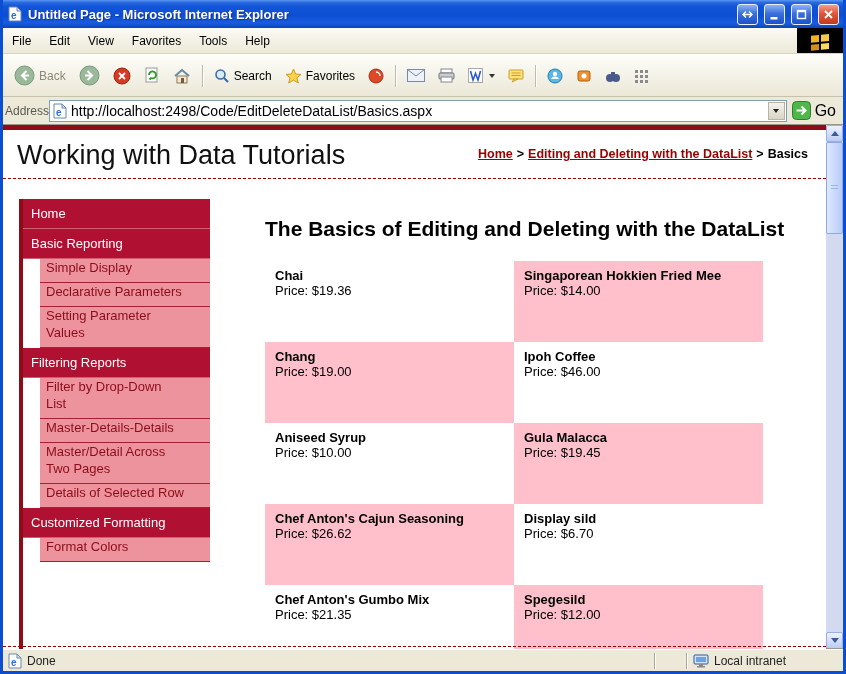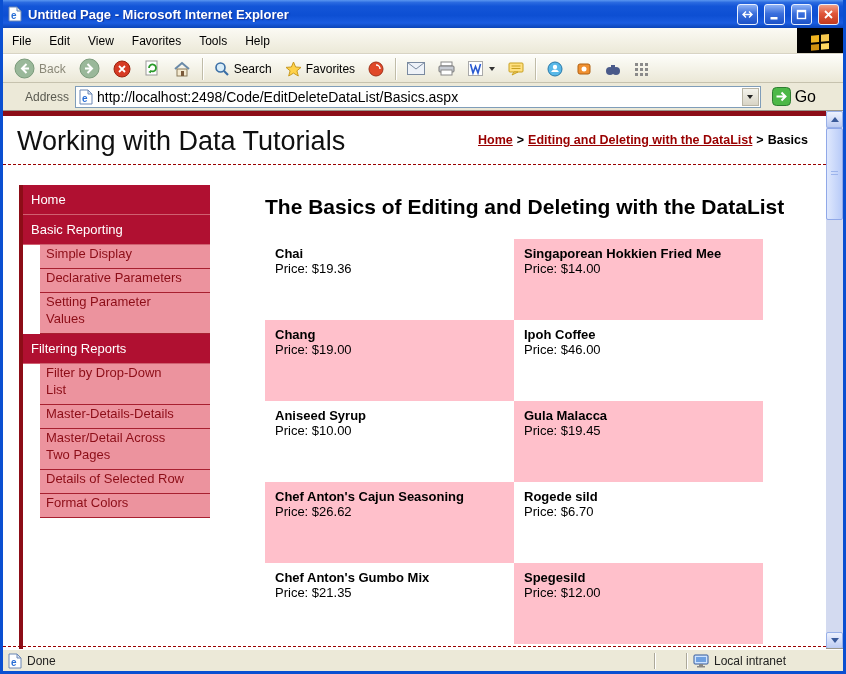--- a/index.html
+++ b/index.html
@@ -21,29 +21,29 @@
 
   
   .menubar{height:26px;flex:none;display:flex;align-items:stretch;
     background:linear-gradient(#fbfaf4,#ece9d8);border-bottom:1px solid #d8d4c4}
   .menu-item{display:inline-flex;align-items:center;padding:0 9px;font-size:12px;color:#000;cursor:pointer}
   .menu-item::first-letter{text-decoration:underline}
   .menu-spacer{flex:1}
   .brand{width:46px;background:#000;display:flex;align-items:center;justify-content:center}
 
   
-  .toolbar{height:29px;flex:none;display:flex;align-items:center;gap:3px;padding:0 6px;
+  .toolbar{height:43px;flex:none;display:flex;align-items:center;gap:3px;padding:0 6px;
     background:linear-gradient(#fdfdf9,#ebe8d7);border-top:1px solid #fff;border-bottom:1px solid #c6c2ae}
   .tbtn{display:flex;align-items:center;gap:4px;padding:3px 5px;border-radius:3px;cursor:pointer;font-size:12px;color:#000}
   .tbtn .dim{color:#8a8878}
   .tsep{width:1px;height:22px;background:#c0bca8;box-shadow:1px 0 0 #fff;margin:0 3px;flex:none}
   .caret{width:0;height:0;border-left:3px solid transparent;border-right:3px solid transparent;border-top:4px solid #333;margin-left:2px}
 
   
-  .addressbar{height:28px;flex:none;display:flex;align-items:center;gap:6px;padding:0 22px;
+  .addressbar{height:28px;flex:none;display:flex;align-items:center;padding:0 2px;
     background:#ece9d8;border-bottom:1px solid #9a968a}
   .addr-label{font-size:12px;color:#5a5a50}
   .addr-input{flex:1;height:22px;background:#fff;border:1px solid #7f9db9;display:flex;align-items:center;gap:4px;padding:0 1px 0 3px;cursor:text}
   .addr-url{flex:1;font-size:14px;color:#000;white-space:nowrap;overflow:hidden}
   .addr-drop{width:17px;height:18px;flex:none;background:linear-gradient(#f4f3ec,#d8d4c6);border:1px solid #b8b4a4;
     display:flex;align-items:center;justify-content:center;cursor:pointer}
   .addr-drop i{width:0;height:0;border-left:3.5px solid transparent;border-right:3.5px solid transparent;border-top:4px solid #222}
   .go-btn{display:flex;align-items:center;gap:4px;padding:0 5px;cursor:pointer;font-size:16px;color:#000}
 
   
@@ -61,21 +61,21 @@
 
   
   .sidebar{width:191px;flex:none;border-left:4px solid #8c0d17;align-self:stretch}
   .nav-section{background:#b01031;color:#fff;font-size:13px;line-height:17px;
     padding:6px 44px 6px 8px;border-bottom:1px solid #d06070;cursor:pointer}
   .nav-item{background:#ec939e;color:#8c0d17;font-size:13px;line-height:17px;
     padding:0 26px 6px 6px;margin-left:17px;border-bottom:1px solid #a82030;cursor:pointer}
 
   
   .main{flex:1;padding:0 0 0 55px;min-width:0}
-  .main h1{font-size:21px;font-weight:bold;color:#000;line-height:1.35;max-width:525px;margin:8px 0 18px 0}
+  .main h1{font-size:21px;font-weight:bold;color:#000;line-height:1.35;max-width:525px;margin:16px 0 18px 0}
   .plist{display:grid;grid-template-columns:249px 249px}
   .pcell{height:81px;padding:7px 10px;font-size:13px;color:#000}
   .pcell.alt{background:#ffc0cb}
   .pname{font-weight:bold}
   .pprice{}
 
   
   .scrollbar{width:17px;flex:none;display:flex;flex-direction:column;background:#d3daf0}
   .sb-btn{height:17px;flex:none;background:linear-gradient(#eef2fe,#bccbf2);border:1px solid #98b0e8;border-radius:2px;
     display:flex;align-items:center;justify-content:center;cursor:pointer}
@@ -316,20 +316,21 @@
           <div class="nav-section">Home</div>
           <div class="nav-section">Basic Reporting</div>
           <div class="nav-item">Simple Display</div>
           <div class="nav-item">Declarative Parameters</div>
           <div class="nav-item">Setting Parameter Values</div>
           <div class="nav-section">Filtering Reports</div>
           <div class="nav-item">Filter by Drop-Down List</div>
           <div class="nav-item">Master-Details-Details</div>
           <div class="nav-item">Master/Detail Across Two Pages</div>
           <div class="nav-item">Details of Selected Row</div>
+          <div class="nav-section">Customized Formatting</div>
           <div class="nav-item">Format Colors</div>
         </div>
 
         <div class="main">
           <h1>The Basics of Editing and Deleting with the DataList</h1>
           <div class="plist">
             <div class="pcell">
               <div class="pname">Chai</div>
               <div class="pprice">Price: $19.36</div>
             </div>
@@ -351,21 +352,21 @@
             </div>
             <div class="pcell alt">
               <div class="pname">Gula Malacca</div>
               <div class="pprice">Price: $19.45</div>
             </div>
             <div class="pcell alt">
               <div class="pname">Chef Anton's Cajun Seasoning</div>
               <div class="pprice">Price: $26.62</div>
             </div>
             <div class="pcell">
-              <div class="pname">Rogede sild</div>
+              <div class="pname">Display sild</div>
               <div class="pprice">Price: $6.70</div>
             </div>
             <div class="pcell">
               <div class="pname">Chef Anton's Gumbo Mix</div>
               <div class="pprice">Price: $21.35</div>
             </div>
             <div class="pcell alt">
               <div class="pname">Spegesild</div>
               <div class="pprice">Price: $12.00</div>
             </div>

